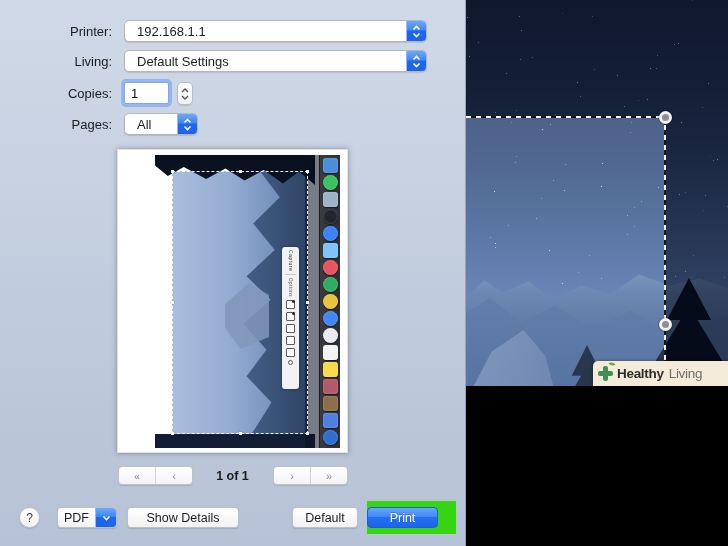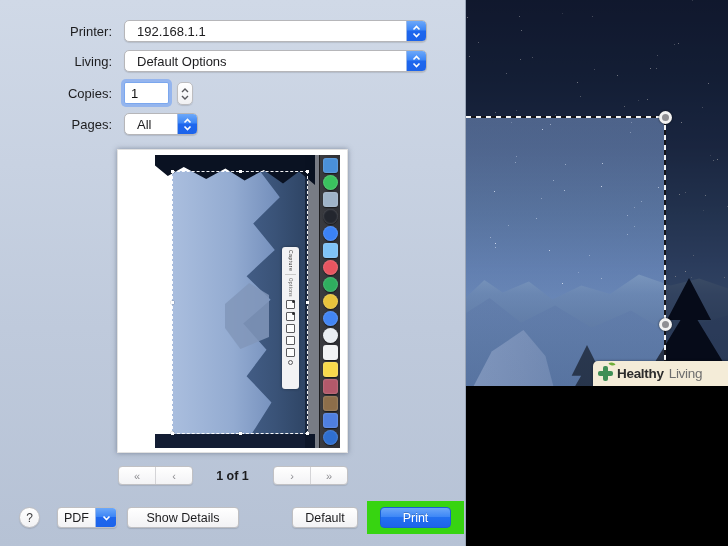--- a/index.html
+++ b/index.html
@@ -111,22 +111,22 @@
   }
   .help-btn{ left:19px; width:21px; border-radius:50%; font-size:12px; color:#3c3c3e; }
   .pdf-btn{ left:57px; width:60px; padding:0; overflow:hidden; }
   .pdf-btn .pdf-label{ flex:1; text-align:center; font-size:12.5px; }
   .pdf-btn .pdf-cap{ width:21px; height:100%; flex:0 0 21px;
     background:linear-gradient(180deg,#6ca8f9,#3d86f6 45%,#1e67ee 50%,#1c63ea);
     display:flex; align-items:center; justify-content:center; border-left:1px solid #9cb9ea; }
   .details-btn{ left:127px; width:112px; }
   .cancel-btn{ left:292px; width:66px; }
   .print-hl{
-    position:absolute; left:367px; top:501px; width:97px; height:33px;
-    background:var(--green,#37d411); display:flex; align-items:center; justify-content:center;
+    position:absolute; left:367px; top:501px; width:89px; height:33px;
+    background:var(--green,#37d411); display:flex; align-items:center; 
   }
   .print-btn{
     width:71px; height:21px; border:1px solid #1a5fd6; border-radius:4px;
     background:linear-gradient(180deg,#6ba6f8 0%,#3f88f6 45%,#2270f0 50%,#1d64ea 100%);
     color:#fff; font-size:12.5px; display:flex; align-items:center; justify-content:center;
     text-shadow:0 -1px 0 rgba(0,0,0,.2);
   }
 
   
   .desktop{ position:absolute; left:466px; top:0; width:262px; height:386px; overflow:hidden;
@@ -185,21 +185,21 @@
     <span class="chev-cap">
       <svg width="9" height="13" viewBox="0 0 9 13">
           <path d="M1.5 4.5 L4.5 1.5 L7.5 4.5" stroke="#fff" stroke-width="1.6" fill="none"></path>
           <path d="M1.5 8.5 L4.5 11.5 L7.5 8.5" stroke="#fff" stroke-width="1.6" fill="none"></path>
         </svg>
     </span>
   </div>
 
   <span class="form-label" style="top:54px">Living:</span>
   <div class="select" style="left:124px; top:50px; width:303px">
-    <span class="sel-text">Default Options</span>
+    <span class="sel-text">Default Settings</span>
     <span class="chev-cap">
       <svg width="9" height="13" viewBox="0 0 9 13">
           <path d="M1.5 4.5 L4.5 1.5 L7.5 4.5" stroke="#fff" stroke-width="1.6" fill="none"></path>
           <path d="M1.5 8.5 L4.5 11.5 L7.5 8.5" stroke="#fff" stroke-width="1.6" fill="none"></path>
         </svg>
     </span>
   </div>
 
   <span class="form-label" style="top:86px">Copies:</span>
   <input class="copies-field" value="1" style="">

